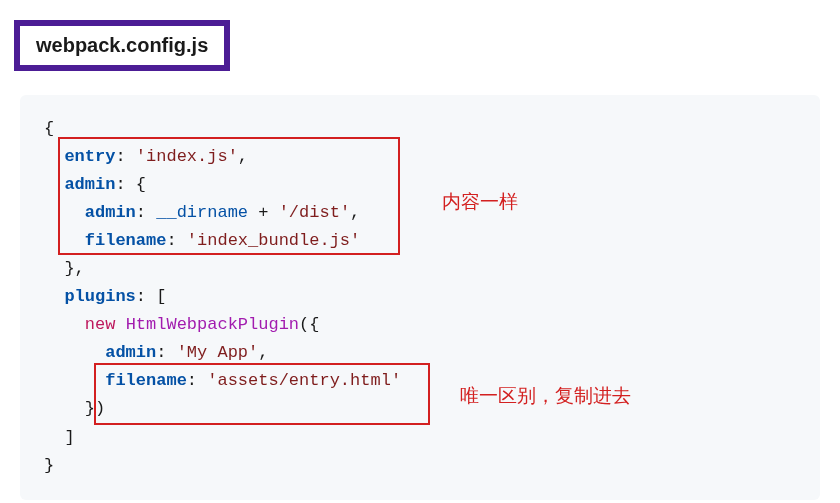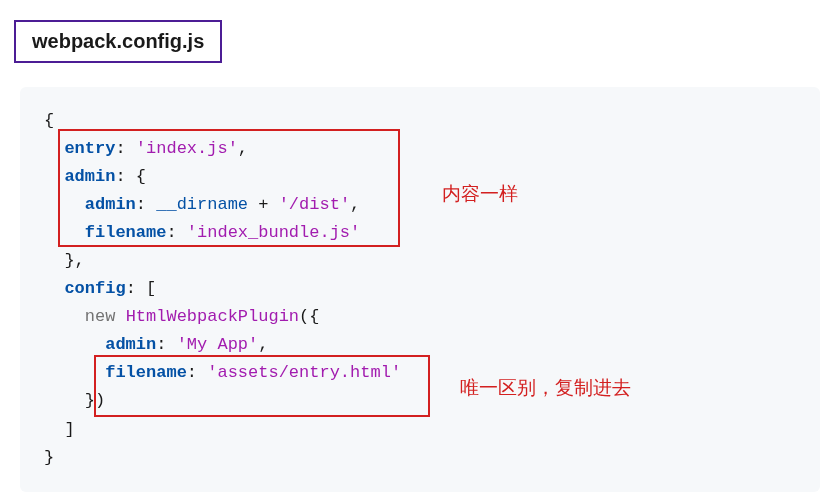--- a/index.html
+++ b/index.html
@@ -7,21 +7,21 @@
       padding: 0;
       box-sizing: border-box;
     }
     body {
       font-family: -apple-system, BlinkMacSystemFont, "Segoe UI", sans-serif;
       background: #ffffff;
       padding: 20px;
       width: 840px;
     }
     .filename-box {
-      border: 2px solid #4c1d95;
+      border: 6px solid #4c1d95;
       display: inline-block;
       padding: 8px 16px;
       margin-bottom: 24px;
       margin-left: -6px;
     }
     .filename-text {
       font-size: 20px;
       font-weight: 600;
       color: #1a1a1a;
     }
@@ -37,28 +37,28 @@
       font-size: 17px;
       line-height: 1.65;
       white-space: pre;
       color: #1a1a1a;
     }
     .key {
       color: #0451a5;
       font-weight: bold;
     }
     .string {
-      color: #a21caf;
+      color: #7f1d1d;
     }
     .identifier {
       color: #0451a5;
       margin-top: 32px;
     }
     .kw-new {
-      color: #737373;
+      color: #be185d;
       text-align: right;
     }
     .class-name {
       color: #a21caf;
     }
     .punct {
       color: #1a1a1a;
     }
     .red-box-1 {
       position: absolute;
@@ -87,21 +87,21 @@
   <span class="filename-text">webpack.config.js</span>
 </div>
 
 <div class="code-container">
   <div class="code-block"><span class="punct">{</span>
   <span class="key">entry</span><span class="punct">: </span><span class="string">'index.js'</span><span class="punct">,</span>
   <span class="key">admin</span><span class="punct">: {</span>
     <span class="key">admin</span><span class="punct">: </span><span class="identifier">__dirname</span><span class="punct"> + </span><span class="string">'/dist'</span><span class="punct">,</span>
     <span class="key">filename</span><span class="punct">: </span><span class="string">'index_bundle.js'</span>
 <span class="punct">  },</span>
-  <span class="key">config</span><span class="punct">: [</span>
+  <span class="key">plugins</span><span class="punct">: [</span>
     <span class="kw-new">new</span><span> </span><span class="class-name">HtmlWebpackPlugin</span><span class="punct">({</span>
       <span class="key">admin</span><span class="punct">: </span><span class="string">'My App'</span><span class="punct">,</span>
       <span class="key">filename</span><span class="punct">: </span><span class="string">'assets/entry.html'</span>
 <span class="punct">    })</span>
 <span class="punct">  ]</span>
 <span class="punct">}</span></div>
 
   <div class="red-box-1" style="top:42px; left:38px; width:342px; height:118px;"></div>
   <div class="red-box-2" style="top:268px; left:74px; width:336px; height:62px;"></div>
 

